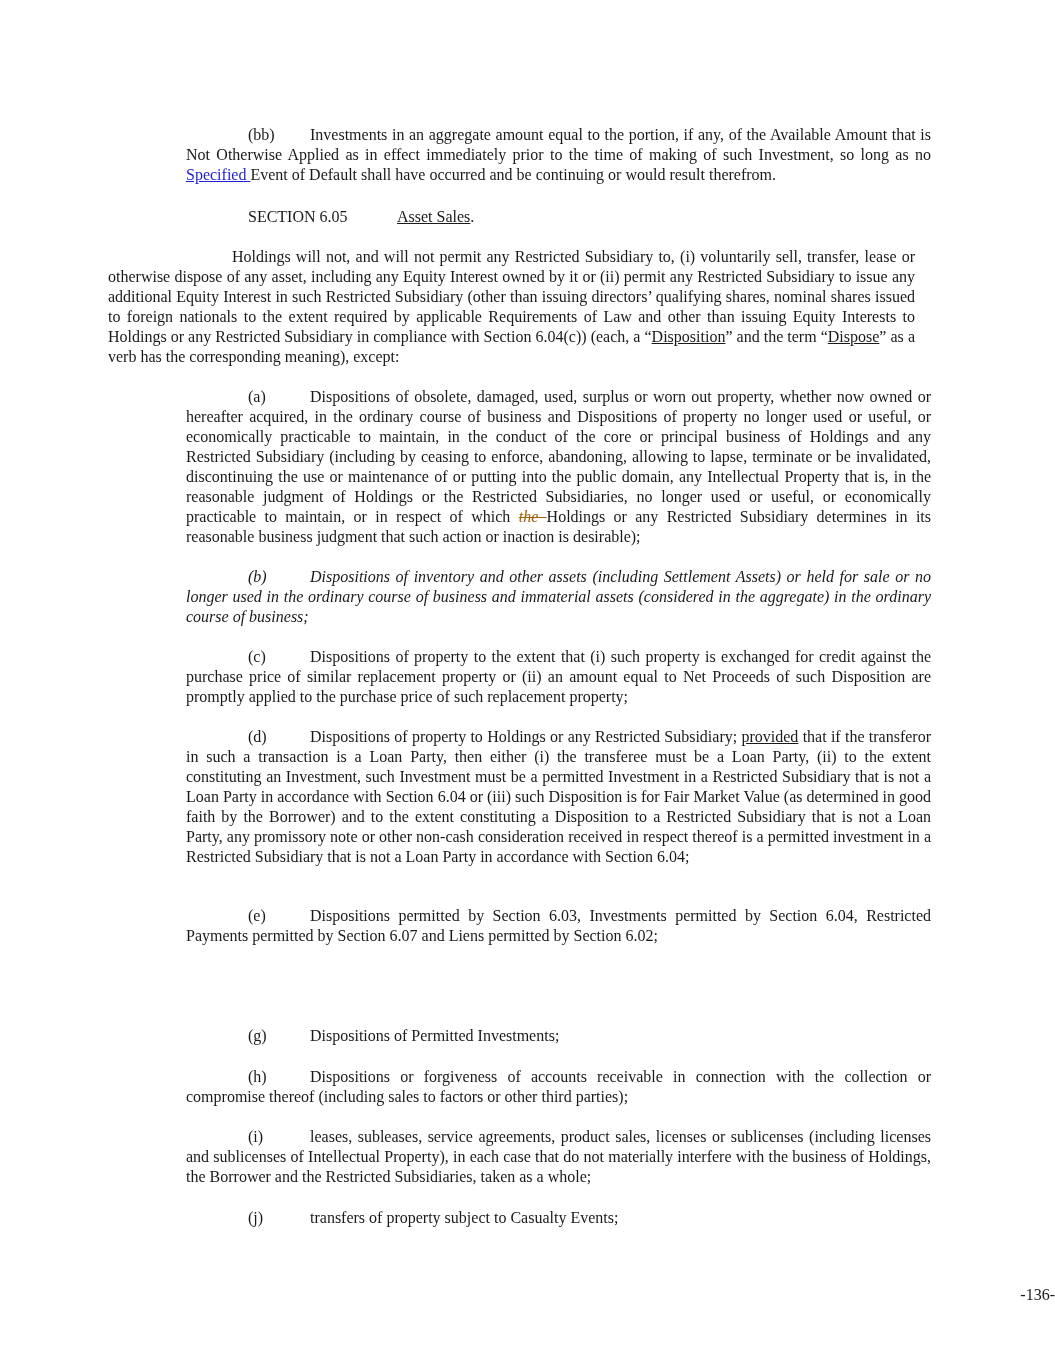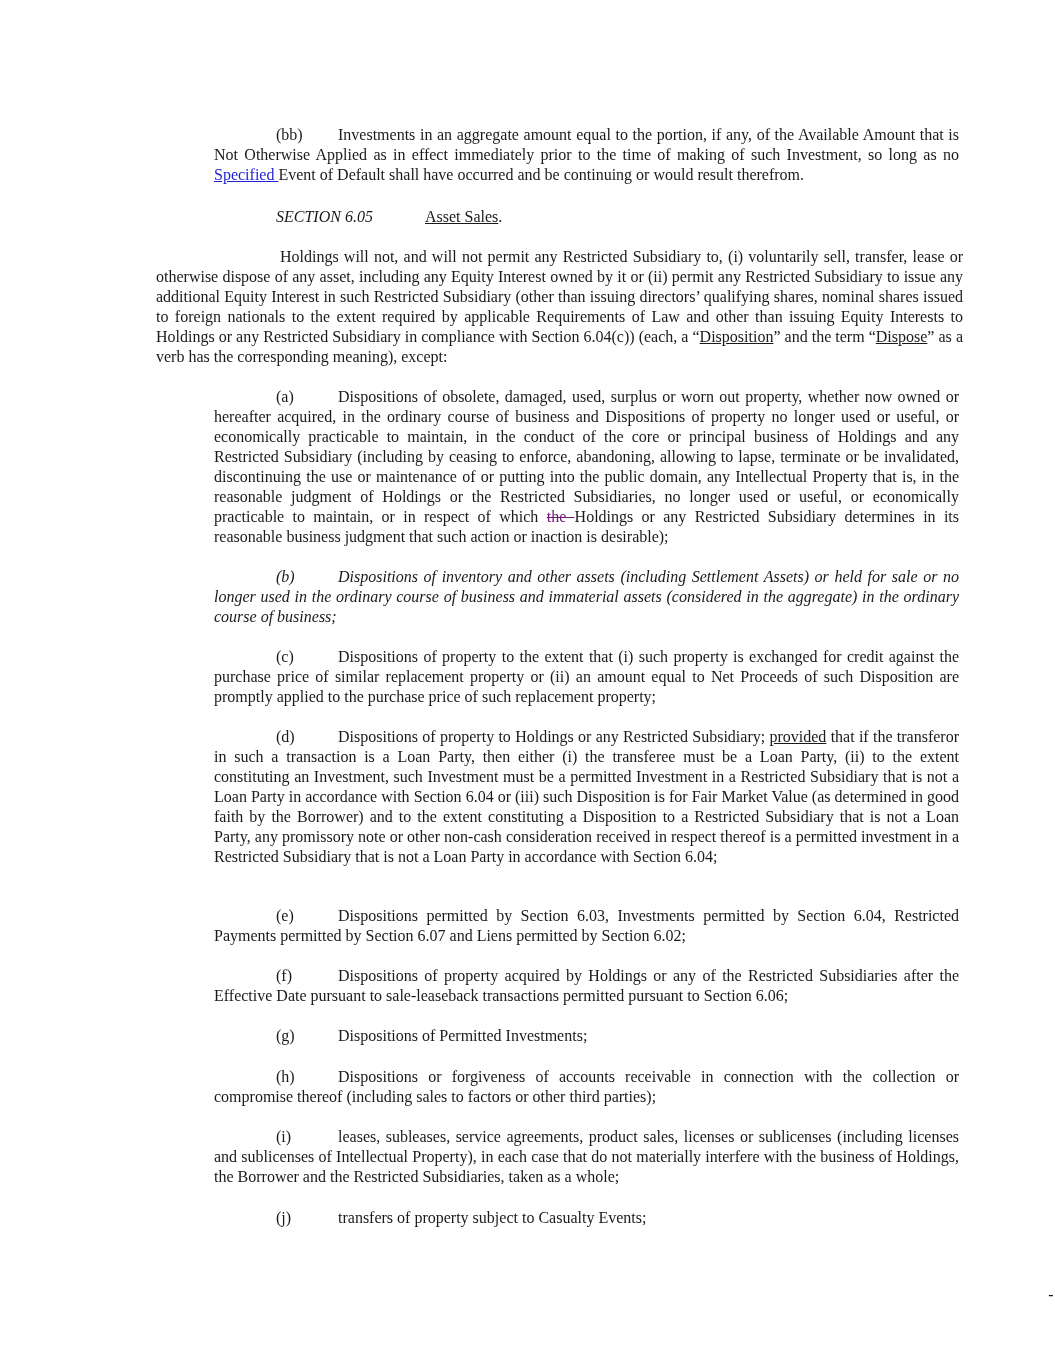--- a/index.html
+++ b/index.html
@@ -15,30 +15,29 @@
       color: #1a1a1a;
       font-size: 16px;
       line-height: 20px;
     }
     .page {
       position: absolute;
       left: 0;
       top: 0;
       width: 997px;
       height: 1365px;
-      margin-left: 28px;
     }
     .para {
       position: absolute;
       text-align: justify;
       text-align-last: left;
       margin: 0;
     }
     .block-outer {
-      left: 128px;
+      left: 108px;
       width: 807px;
     }
     .block-inner {
       left: 186px;
       width: 745px;
     }
     .indent-first {
       text-indent: 62px;
     }
     .num {
@@ -48,32 +47,32 @@
     }
     .u {
       text-decoration: underline;
       text-align: right;
     }
     .link {
       color: #1f1fd6;
       text-decoration: underline;
     }
     .strike {
-      color: #701a75;
+      color: #a16207;
       text-decoration: line-through;
+      font-style: italic;
     }
     .heading {
       position: absolute;
       left: 248px;
       top: 207px;
     }
     .heading .sec {
       display: inline-block;
       width: 149px;
-      font-style: italic;
     }
     .footer {
       position: absolute;
       top: 1285px;
       left: 0;
       width: 1055px;
       text-align: right;
     }
   </style>
 </head>
@@ -90,21 +89,20 @@
   <p class="para block-inner indent-first" style="top:387px;"><span class="num">(a)</span><span>Dispositions of obsolete, damaged, used, surplus or worn out property, whether now owned or hereafter acquired, in the ordinary course of business and Dispositions of  property no longer used or useful,  or economically practicable to maintain, in the conduct of the core or principal business of Holdings and any Restricted Subsidiary (including by ceasing to enforce, abandoning, allowing to lapse, terminate or be invalidated, discontinuing the use or maintenance of or putting into the public domain, any Intellectual Property that is, in the reasonable judgment of Holdings or the Restricted Subsidiaries, no longer used or useful,  or economically practicable to maintain, or in respect of which </span><span class="strike">the </span><span>Holdings or any Restricted Subsidiary determines in its reasonable business judgment that such action or inaction is desirable);</span></p>
 
   <p class="para block-inner indent-first" style="top:567px;font-style:italic;"><span class="num">(b)</span><span>Dispositions of inventory and other assets (including Settlement Assets) or held for sale or no longer used in the ordinary course of business and immaterial assets (considered in the aggregate) in the ordinary course of business;</span></p>
 
   <p class="para block-inner indent-first" style="top:647px;"><span class="num">(c)</span><span>Dispositions of property to the extent that (i) such property is exchanged for credit against the purchase price of similar replacement property or (ii) an amount equal to Net Proceeds of such Disposition are promptly applied to the purchase price of such replacement property;</span></p>
 
   <p class="para block-inner indent-first" style="top:727px;"><span class="num">(d)</span><span>Dispositions of property to Holdings or any Restricted Subsidiary; </span><span class="u">provided</span><span> that if the transferor in such a transaction is a Loan Party, then either (i) the transferee must be a Loan Party, (ii) to the extent constituting an Investment, such Investment must be a permitted Investment in a Restricted Subsidiary that is not a Loan Party in accordance with Section 6.04 or (iii) such Disposition is for Fair Market Value (as determined in good faith by the Borrower) and to the extent constituting a Disposition to a Restricted Subsidiary that is not a Loan Party, any promissory note or other non-cash consideration received in respect thereof is a permitted investment in a Restricted Subsidiary that is not a Loan Party in accordance with Section 6.04;</span></p>
 
   <p class="para block-outer" style="top:906px; left:186px; width:745px; text-indent:62px;"><span class="num">(e)</span><span>Dispositions permitted by Section 6.03, Investments permitted by Section 6.04, Restricted Payments permitted by Section 6.07 and Liens permitted by Section 6.02;</span></p>
 
-  <p class="para block-inner indent-first" style="top:966px;"><span class="num">(f)</span><span>Dispositions of property acquired by Holdings or any of the Restricted Subsidiaries after the Effective Date pursuant to sale-leaseback transactions permitted pursuant to Section 6.06;</span></p>
 
   <p class="para block-inner indent-first" style="top:1026px;"><span class="num">(g)</span><span>Dispositions of Permitted Investments;</span></p>
 
   <p class="para block-inner indent-first" style="top:1067px;"><span class="num">(h)</span><span>Dispositions or forgiveness of accounts receivable in connection with the collection or compromise thereof (including sales to factors or other third parties);</span></p>
 
   <p class="para block-inner indent-first" style="top:1208px;"><span class="num">(j)</span><span>transfers of property subject to Casualty Events;</span></p>
 
   <p class="para block-inner indent-first" style="top:1127px;"><span class="num">(i)</span><span>leases, subleases, service agreements, product sales, licenses or sublicenses (including licenses and sublicenses of Intellectual Property), in each case that do not materially interfere with the business of Holdings, the Borrower and the Restricted Subsidiaries, taken as a whole;</span></p>
 
   <div class="footer">-136-</div>

